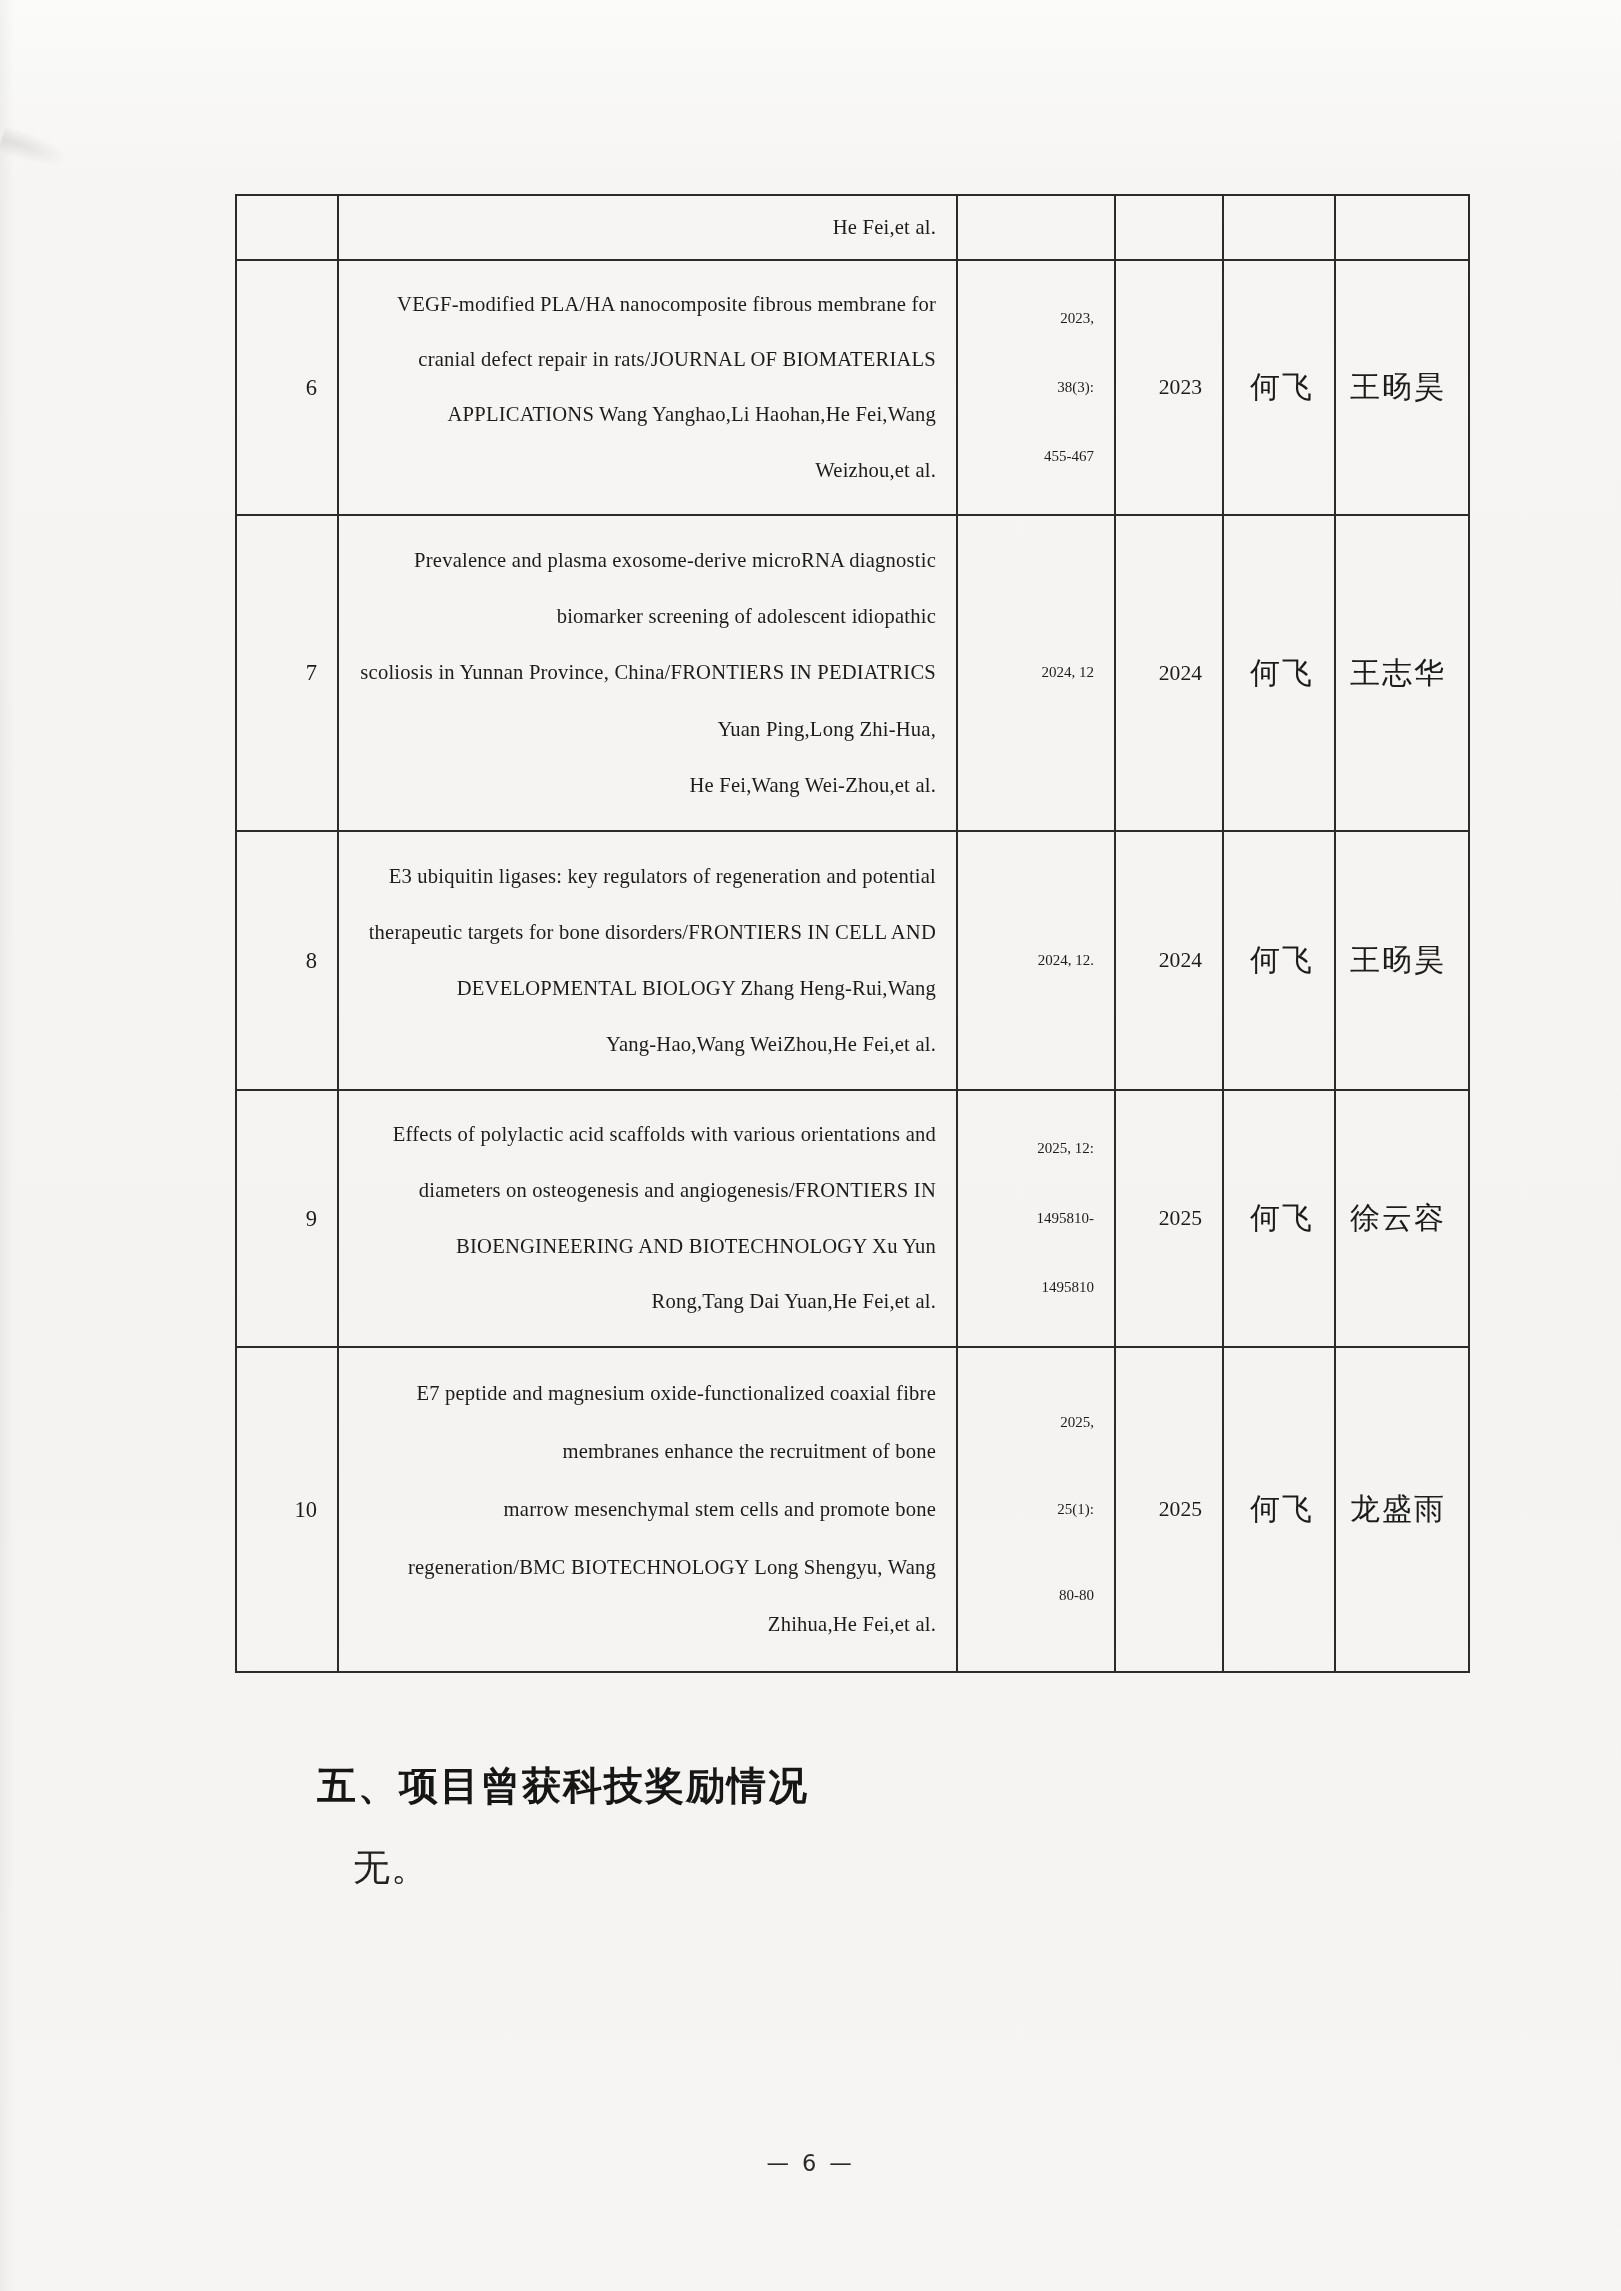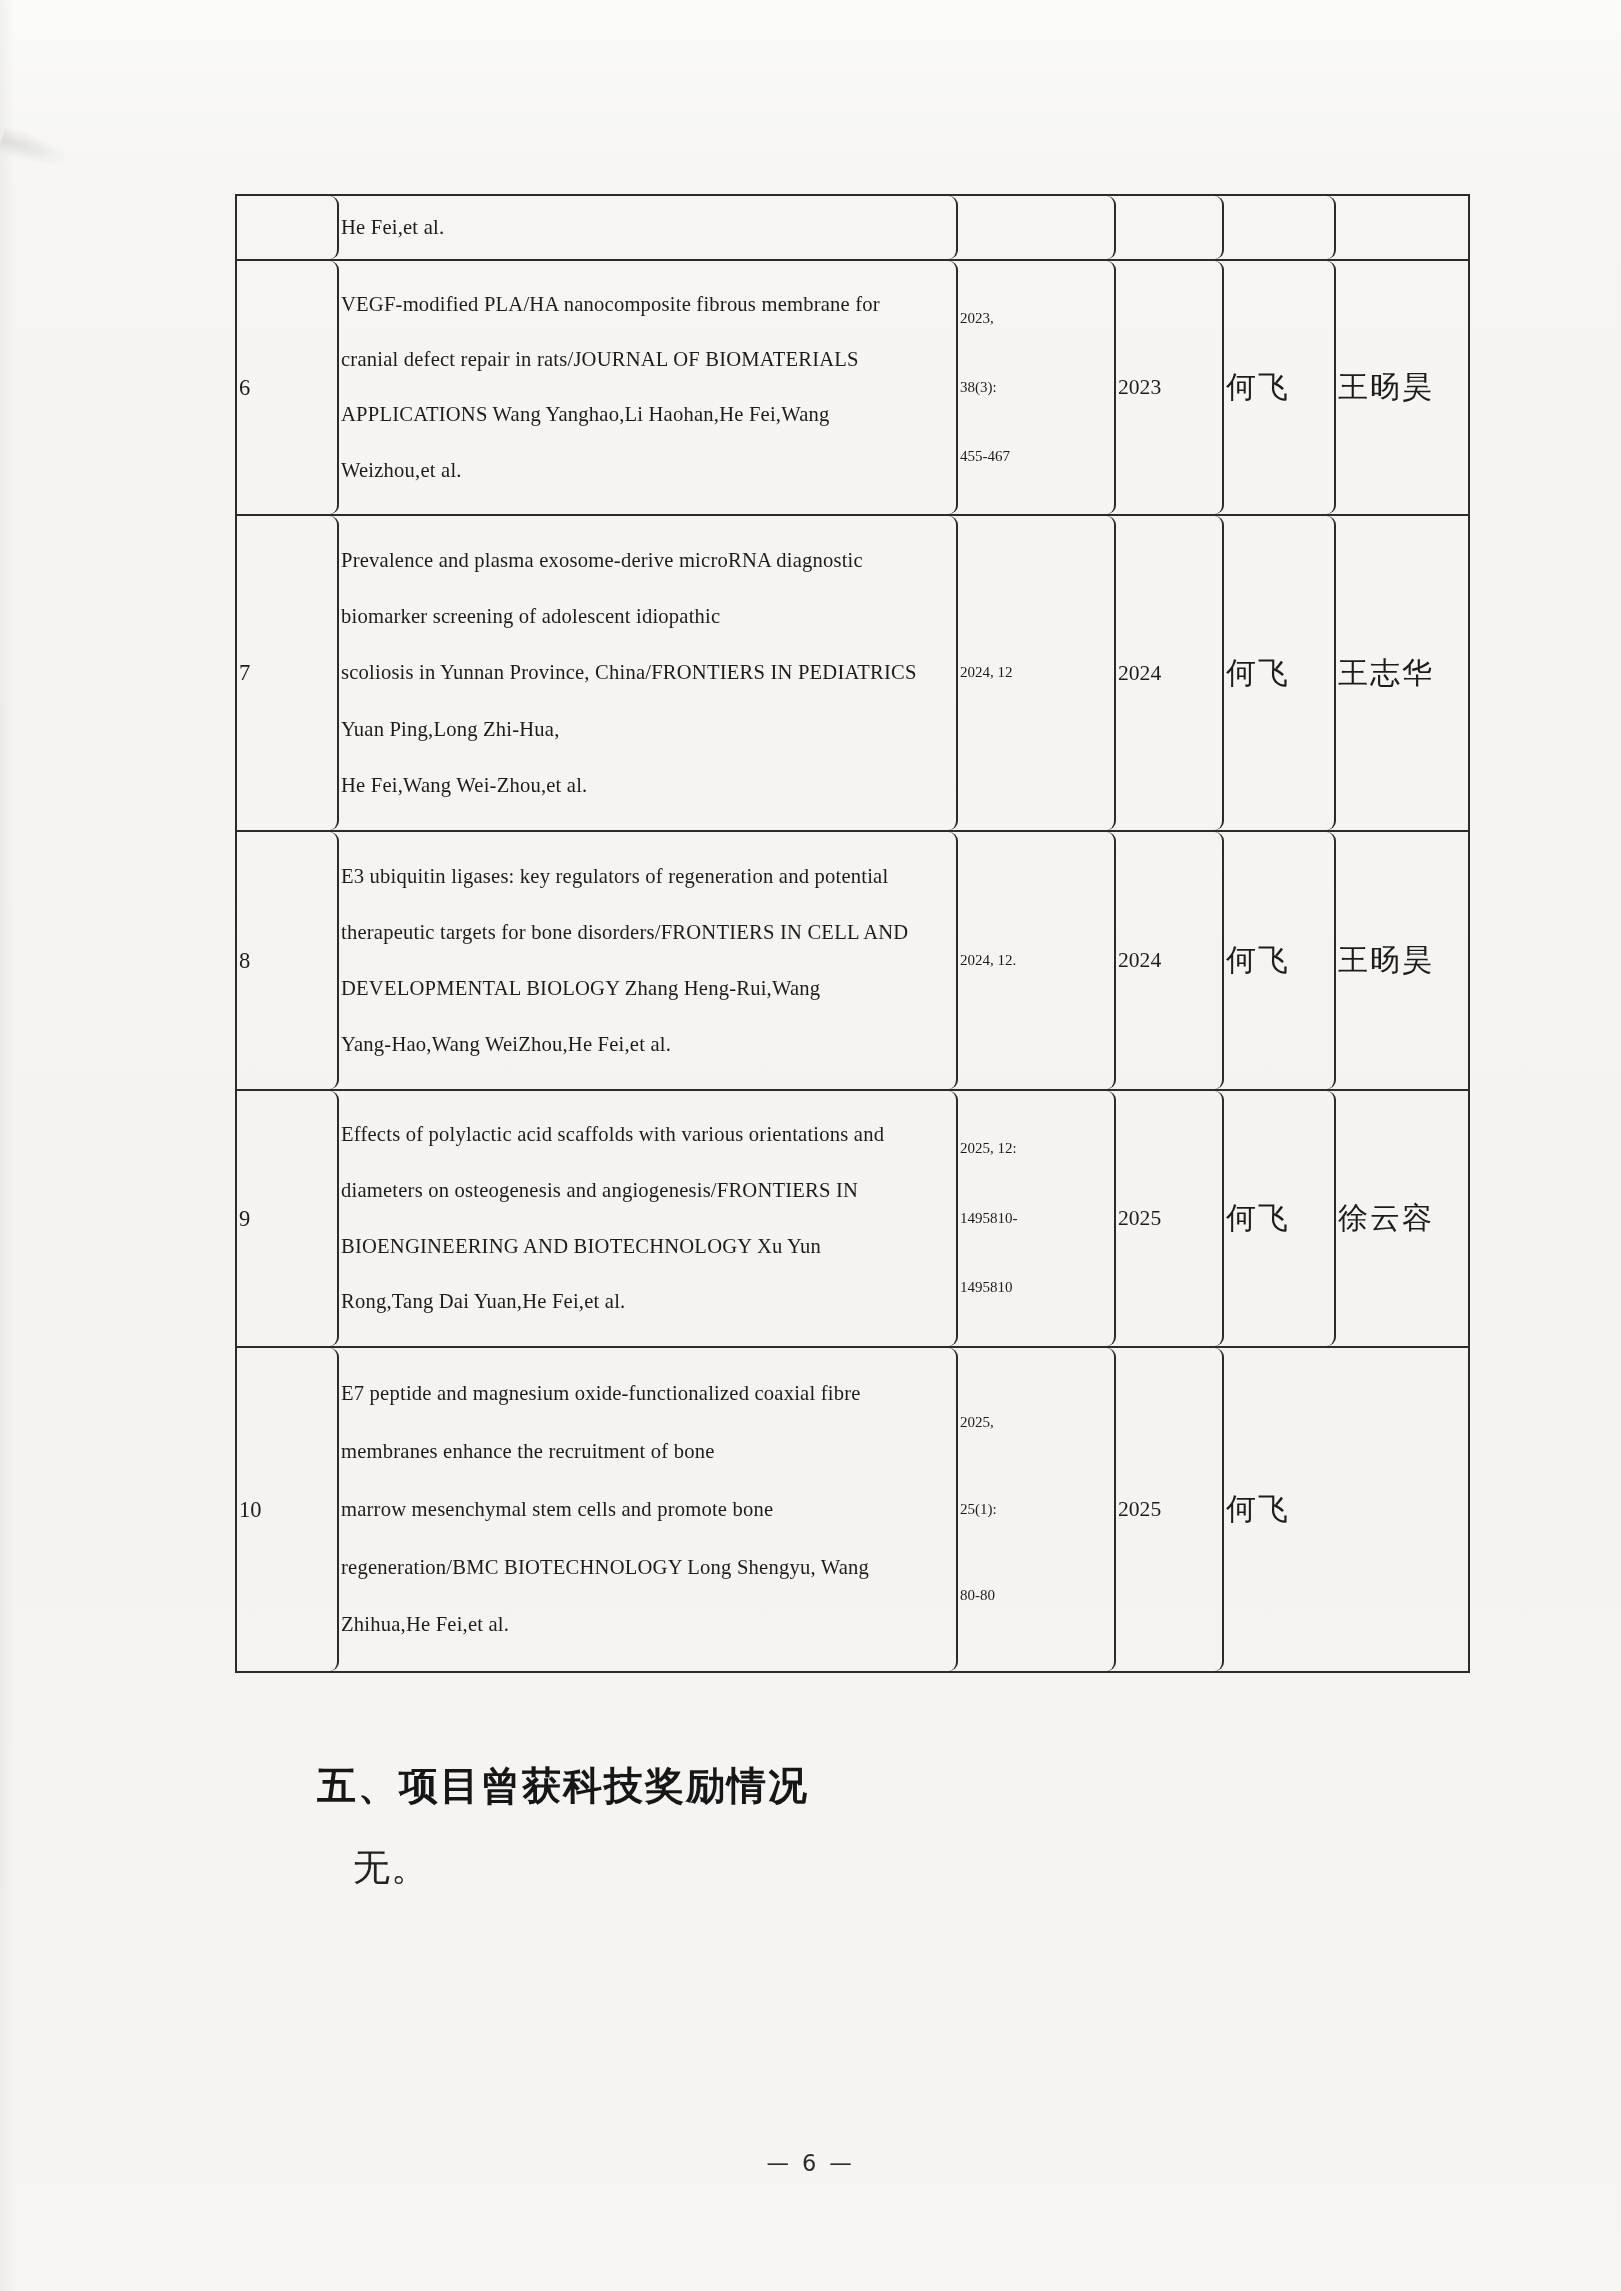--- a/index.html
+++ b/index.html
@@ -41,25 +41,24 @@
     display: grid;
     grid-template-columns: 102px 619px 158px 108px 112px 130px;
     border-bottom: 2px solid var(--line);
   }
   .row:last-child { border-bottom: none; }
   .cell {
     border-right: 2px solid var(--line);
     display: flex;
     flex-direction: column;
     justify-content: space-evenly;
-    align-items: flex-start;
+    align-items: flex-end;
     text-align: center;
     overflow: hidden;
-    padding: 2px 2px;
-    border-radius: 9px;
+    padding: 2px 20px;
   }
   .cell:last-child { border-right: none; }
   .t-line {
     font-size: 20.6px;
     line-height: 27.4px;
     white-space: nowrap;
     letter-spacing: 0.2px;
   }
   .v-line {
     font-size: 15px;
@@ -239,20 +238,23 @@
           <div class="v-line">2025,</div>
           <div class="v-line">25(1):</div>
           <div class="v-line">80-80</div>
         </div>
     <div class="cell">
       <div class="yr">2025</div>
     </div>
     <div class="cell">
       <div class="nm">何飞</div>
     </div>
+    <div class="cell">
+      <div class="nm">龙盛雨</div>
+    </div>
   </div>
     </div>
 
   <div class="heading">五、项目曾获科技奖励情况</div>
   <div class="none-text">无。</div>
   <div class="page-num">— 6 —</div>
 </div>
 
 
 </body></html>

